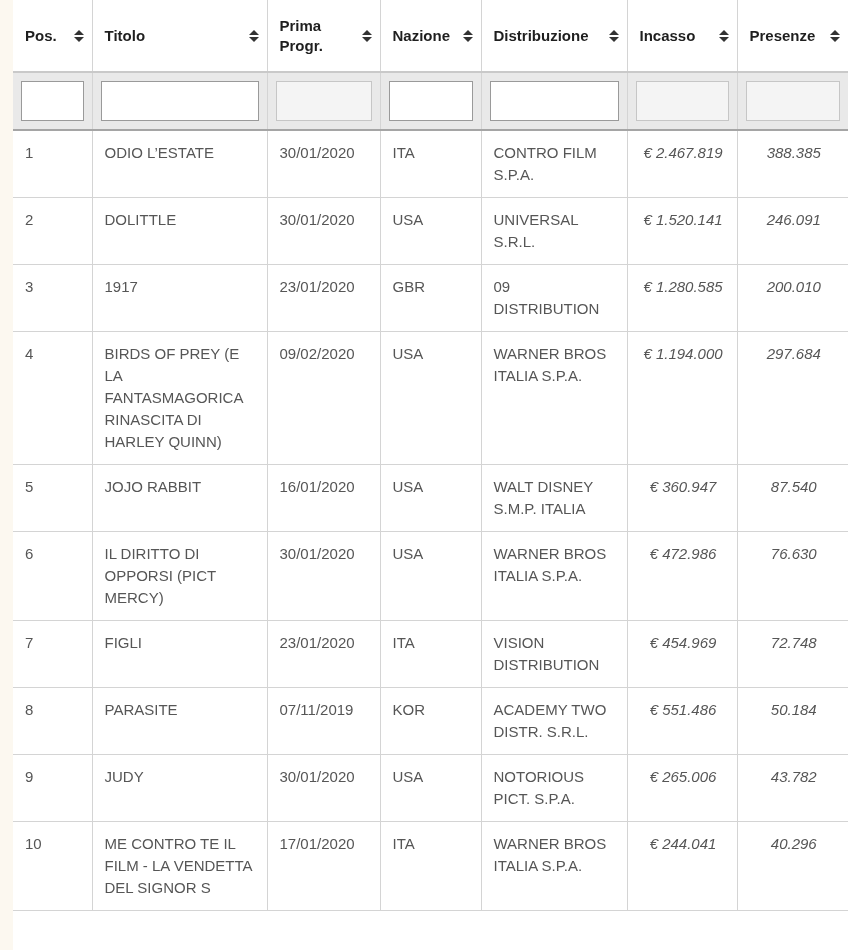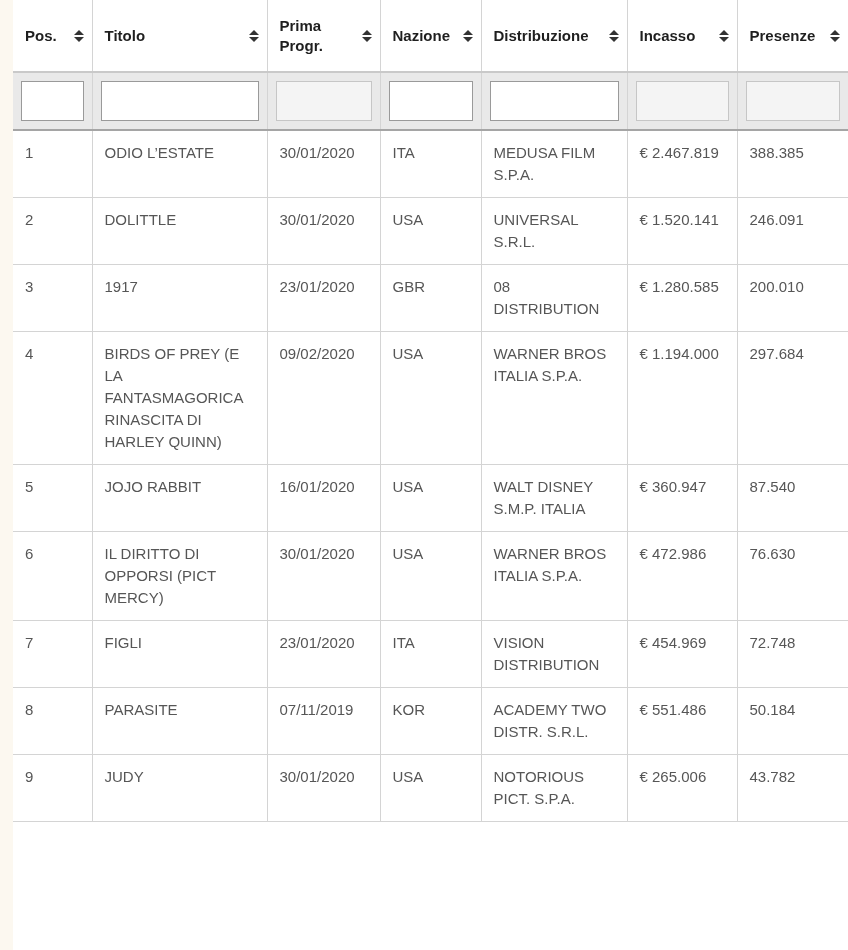--- a/index.html
+++ b/index.html
@@ -34,21 +34,21 @@
   input.filter { display:block; width:100%; height:40px; box-sizing:border-box;
                  border:1px solid #9a9a9a; background:#ffffff; border-radius:0;
                  font-family:"Liberation Sans", sans-serif; font-size:15px;
                  padding:0 6px; color:#333; }
   input.filter:disabled { background:#f4f4f4; border-color:#c6c6c6; }
 
   tbody td { vertical-align:top; padding:11px 10px 11px 12px;
              font-size:15px; line-height:22px; color:#565656;
              border-bottom:1px solid #d4d4d4; height:44px;
              word-wrap:break-word; }
-  tbody td.col-incasso, tbody td.col-presenze { text-align:left; white-space:nowrap; }
+  tbody td.col-incasso, tbody td.col-presenze { text-align:center; white-space:nowrap;font-style:italic; }
   tbody td.col-prima, tbody td.col-nazione { white-space:nowrap; }
 </style>
 </head>
 <body>
 
 <div class="left-strip"></div>
 
 <div class="table-wrap">
   <table>
     <colgroup>
@@ -149,39 +149,39 @@
           <input class="filter" type="text" disabled="" value="" style="">
         </td>
       </tr>
     </thead>
     <tbody id="tbody">
         <tr>
           <td class="col-pos">1</td>
           <td class="col-titolo">ODIO L’ESTATE</td>
           <td class="col-prima">30/01/2020</td>
           <td class="col-nazione">ITA</td>
-          <td class="col-distribuzione">MEDUSA FILM S.P.A.</td>
+          <td class="col-distribuzione">CONTRO FILM S.P.A.</td>
           <td class="col-incasso">€ 2.467.819</td>
           <td class="col-presenze">388.385</td>
         </tr>
         <tr>
           <td class="col-pos">2</td>
           <td class="col-titolo">DOLITTLE</td>
           <td class="col-prima">30/01/2020</td>
           <td class="col-nazione">USA</td>
           <td class="col-distribuzione">UNIVERSAL S.R.L.</td>
           <td class="col-incasso">€ 1.520.141</td>
           <td class="col-presenze">246.091</td>
         </tr>
         <tr>
           <td class="col-pos">3</td>
           <td class="col-titolo">1917</td>
           <td class="col-prima">23/01/2020</td>
           <td class="col-nazione">GBR</td>
-          <td class="col-distribuzione">08 DISTRIBUTION</td>
+          <td class="col-distribuzione">09 DISTRIBUTION</td>
           <td class="col-incasso">€ 1.280.585</td>
           <td class="col-presenze">200.010</td>
         </tr>
         <tr>
           <td class="col-pos">4</td>
           <td class="col-titolo">BIRDS OF PREY (E LA FANTASMAGORICA RINASCITA DI HARLEY QUINN)</td>
           <td class="col-prima">09/02/2020</td>
           <td class="col-nazione">USA</td>
           <td class="col-distribuzione">WARNER BROS ITALIA S.P.A.</td>
           <td class="col-incasso">€ 1.194.000</td>
@@ -225,15 +225,24 @@
         </tr>
         <tr>
           <td class="col-pos">9</td>
           <td class="col-titolo">JUDY</td>
           <td class="col-prima">30/01/2020</td>
           <td class="col-nazione">USA</td>
           <td class="col-distribuzione">NOTORIOUS PICT. S.P.A.</td>
           <td class="col-incasso">€ 265.006</td>
           <td class="col-presenze">43.782</td>
         </tr>
+        <tr>
+          <td class="col-pos">10</td>
+          <td class="col-titolo">ME CONTRO TE IL FILM - LA VENDETTA DEL SIGNOR S</td>
+          <td class="col-prima">17/01/2020</td>
+          <td class="col-nazione">ITA</td>
+          <td class="col-distribuzione">WARNER BROS ITALIA S.P.A.</td>
+          <td class="col-incasso">€ 244.041</td>
+          <td class="col-presenze">40.296</td>
+        </tr>
       </tbody>
   </table>
 </div>
 
 </body></html>

